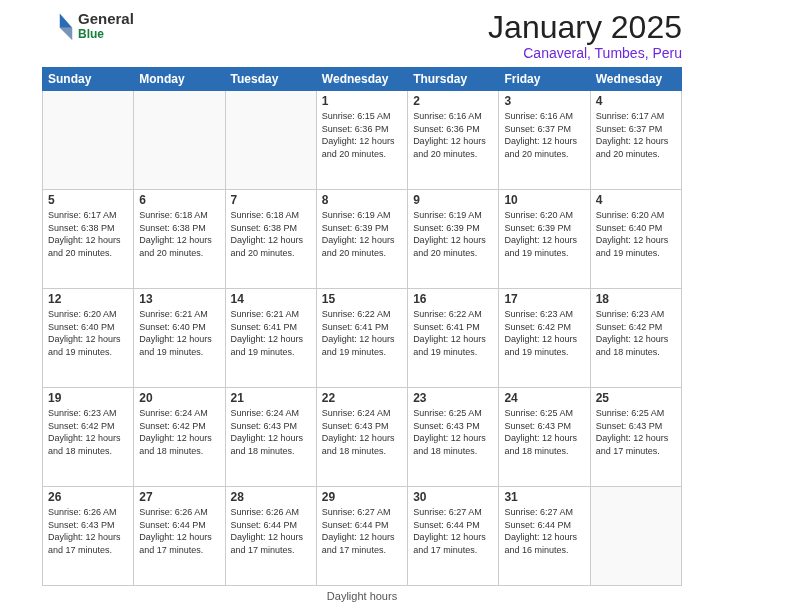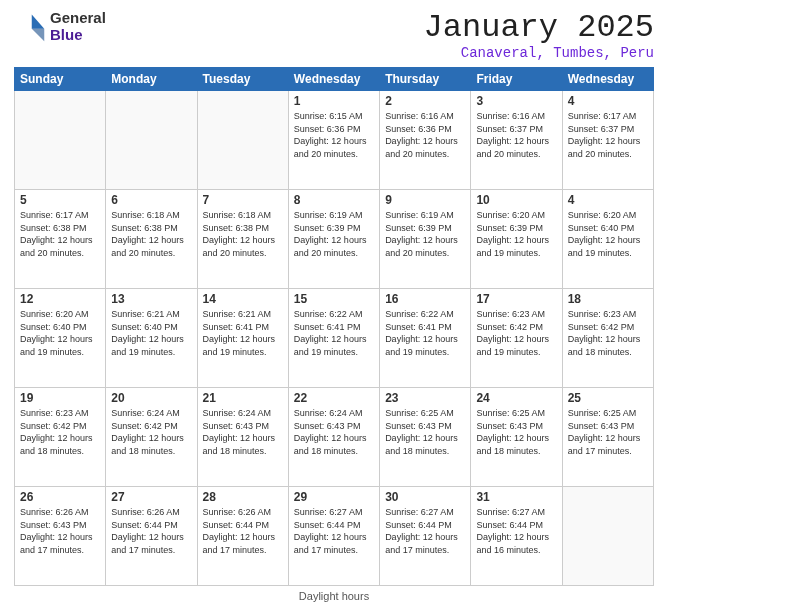--- a/index.html
+++ b/index.html
@@ -9,20 +9,21 @@
       font-family: Arial, sans-serif;
       background: #fff;
       overflow: hidden;
     }
     .page {
       width: 668px;
       height: 612px;
       padding: 10px 14px 10px 14px;
       display: flex;
       flex-direction: column;
+      margin-left: 28px;
     }
     .header {
       display: flex;
       justify-content: space-between;
       align-items: flex-start;
       margin-bottom: 6px;
     }
     .logo {
       display: flex;
       align-items: center;
@@ -32,31 +33,30 @@
       display: flex;
       flex-direction: column;
       line-height: 1.1;
     }
     .logo-general {
       font-size: 15px;
       font-weight: bold;
       color: #333;
     }
     .logo-blue {
-      font-size: 15px;
+      font-size: 12px;
       font-weight: bold;
-      color: #4c1d95;
+      color: #15803d;
     }
     .logo-icon {
       width: 32px;
       height: 32px;
     }
     .title-block {
       text-align: right;
-      font-family: Liberation Mono, monospace;
     }
     .month-title {
       font-size: 32px;
       color: #222;
       font-weight: 300;
       line-height: 1.1;
     }
     .subtitle {
       font-size: 14px;
       color: #6d28d9;

